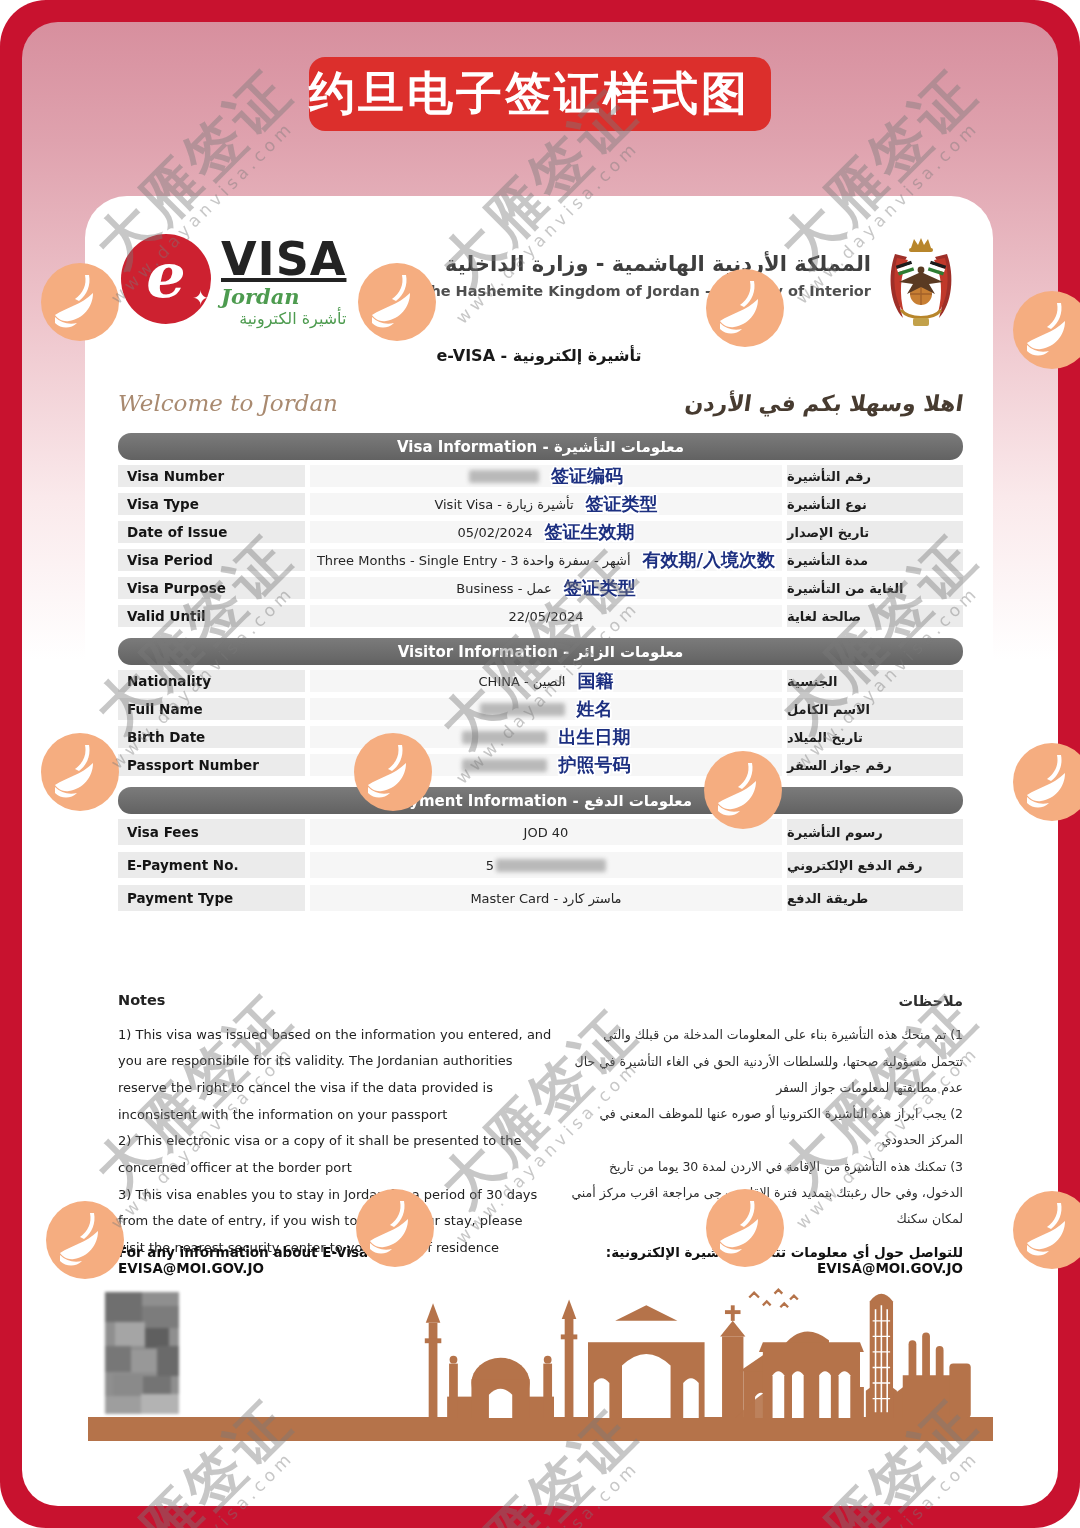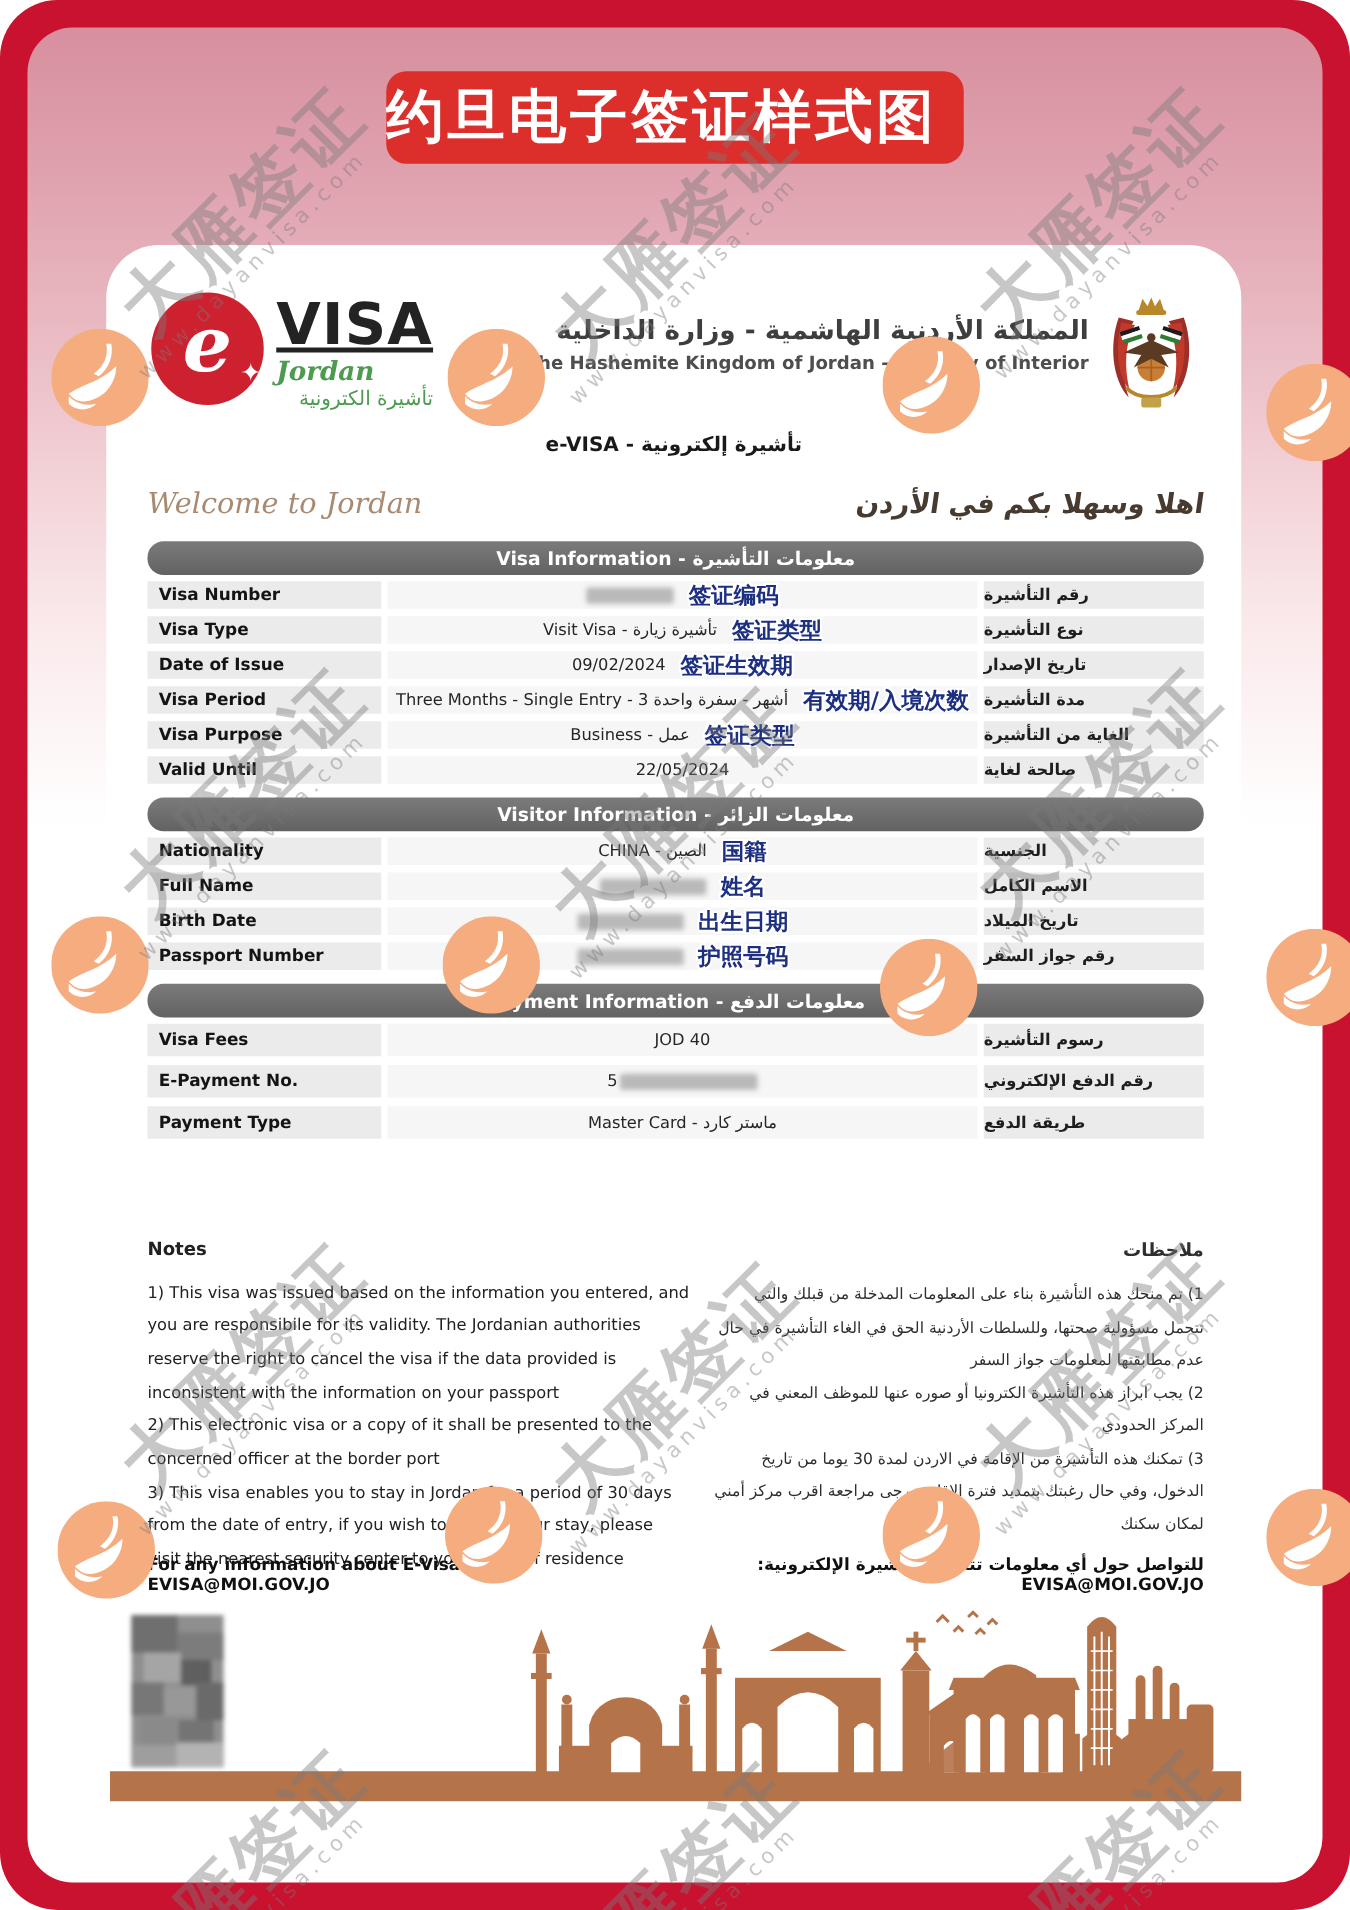--- a/index.html
+++ b/index.html
@@ -162,21 +162,21 @@
         <div class="c-en">Visa Type</div>
         <div class="c-val">
           <span>Visit Visa - تأشيرة زيارة</span>
           <span class="cn">签证类型</span>
         </div>
         <div class="c-ar">نوع التأشيرة</div>
       </div>
       <div class="trow">
         <div class="c-en">Date of Issue</div>
         <div class="c-val">
-          <span>09/02/2024</span>
+          <span>05/02/2024</span>
           <span class="cn">签证生效期</span>
         </div>
         <div class="c-ar">تاريخ الإصدار</div>
       </div>
       <div class="trow">
         <div class="c-en">Visa Period</div>
         <div class="c-val">
           <span>Three Months - Single Entry - 3 أشهر - سفرة واحدة</span>
           <span class="cn">有效期/入境次数</span>
         </div>

